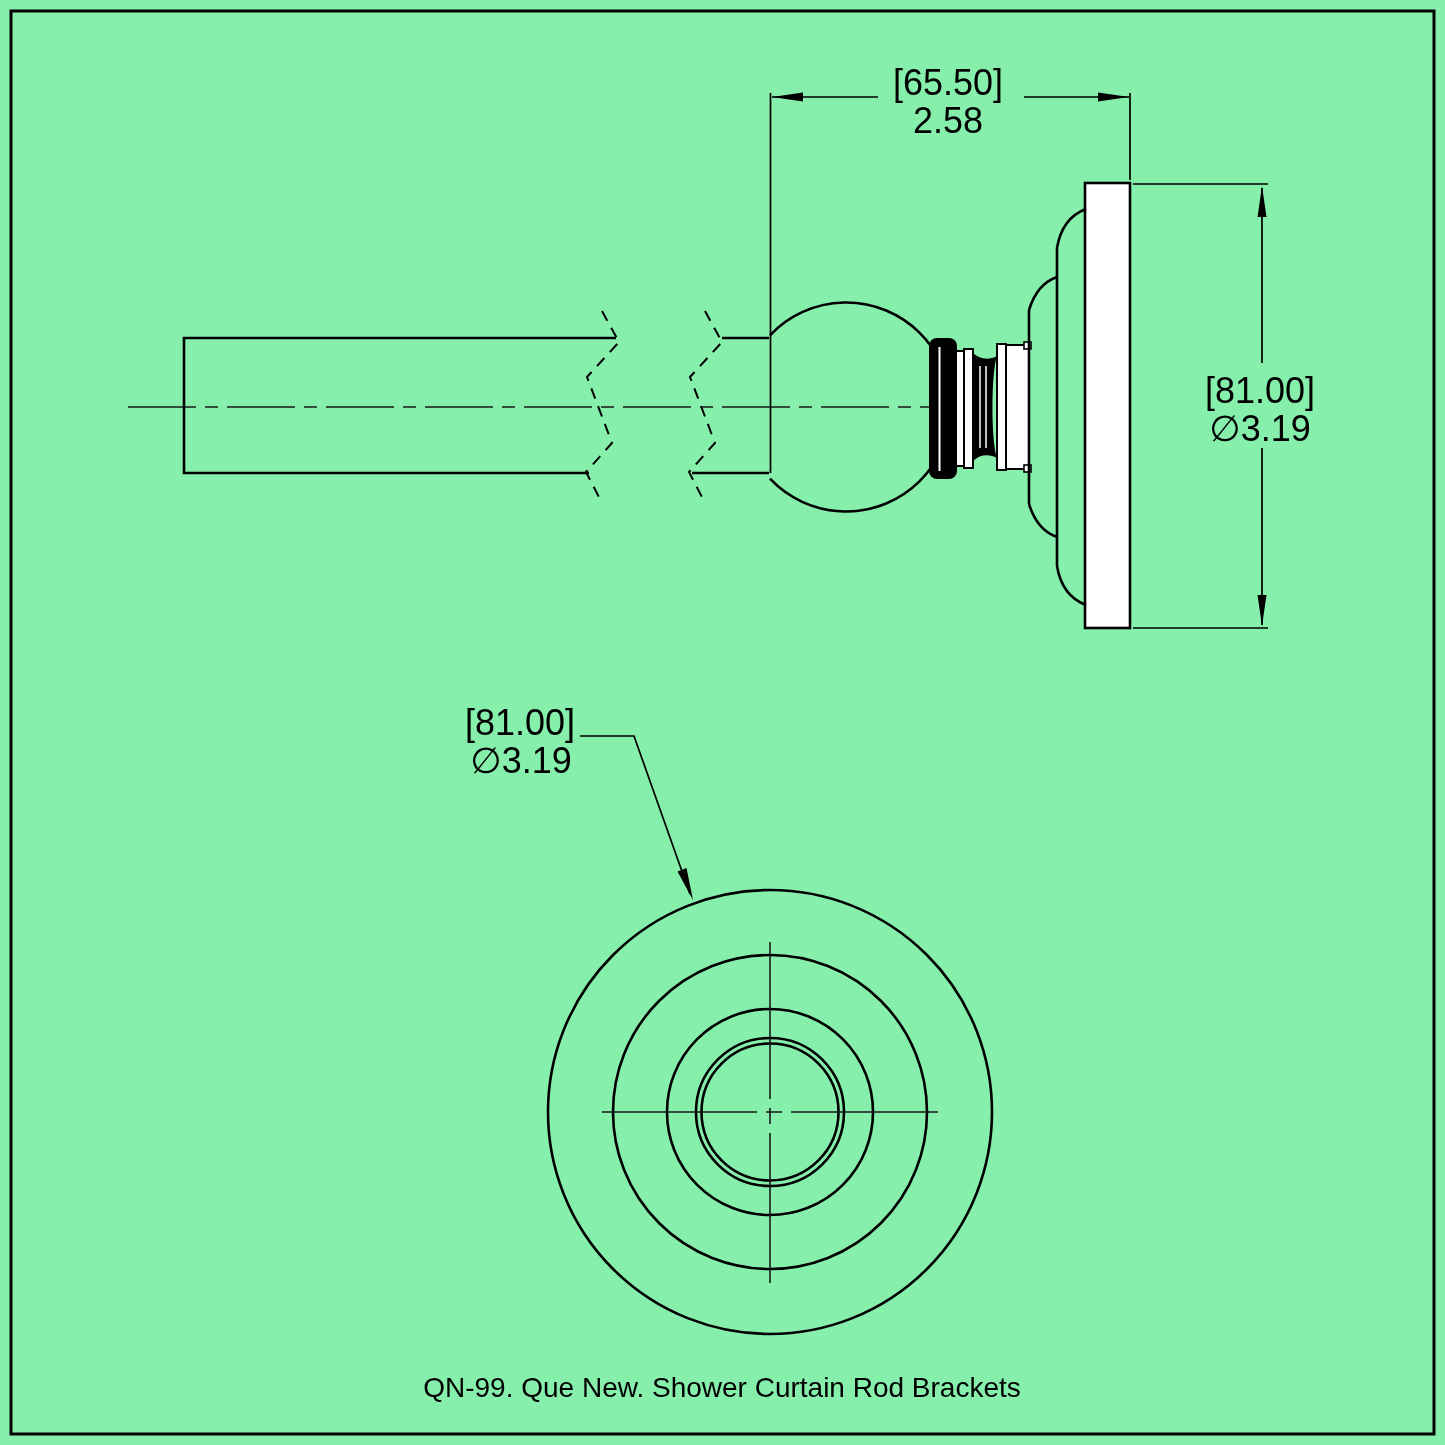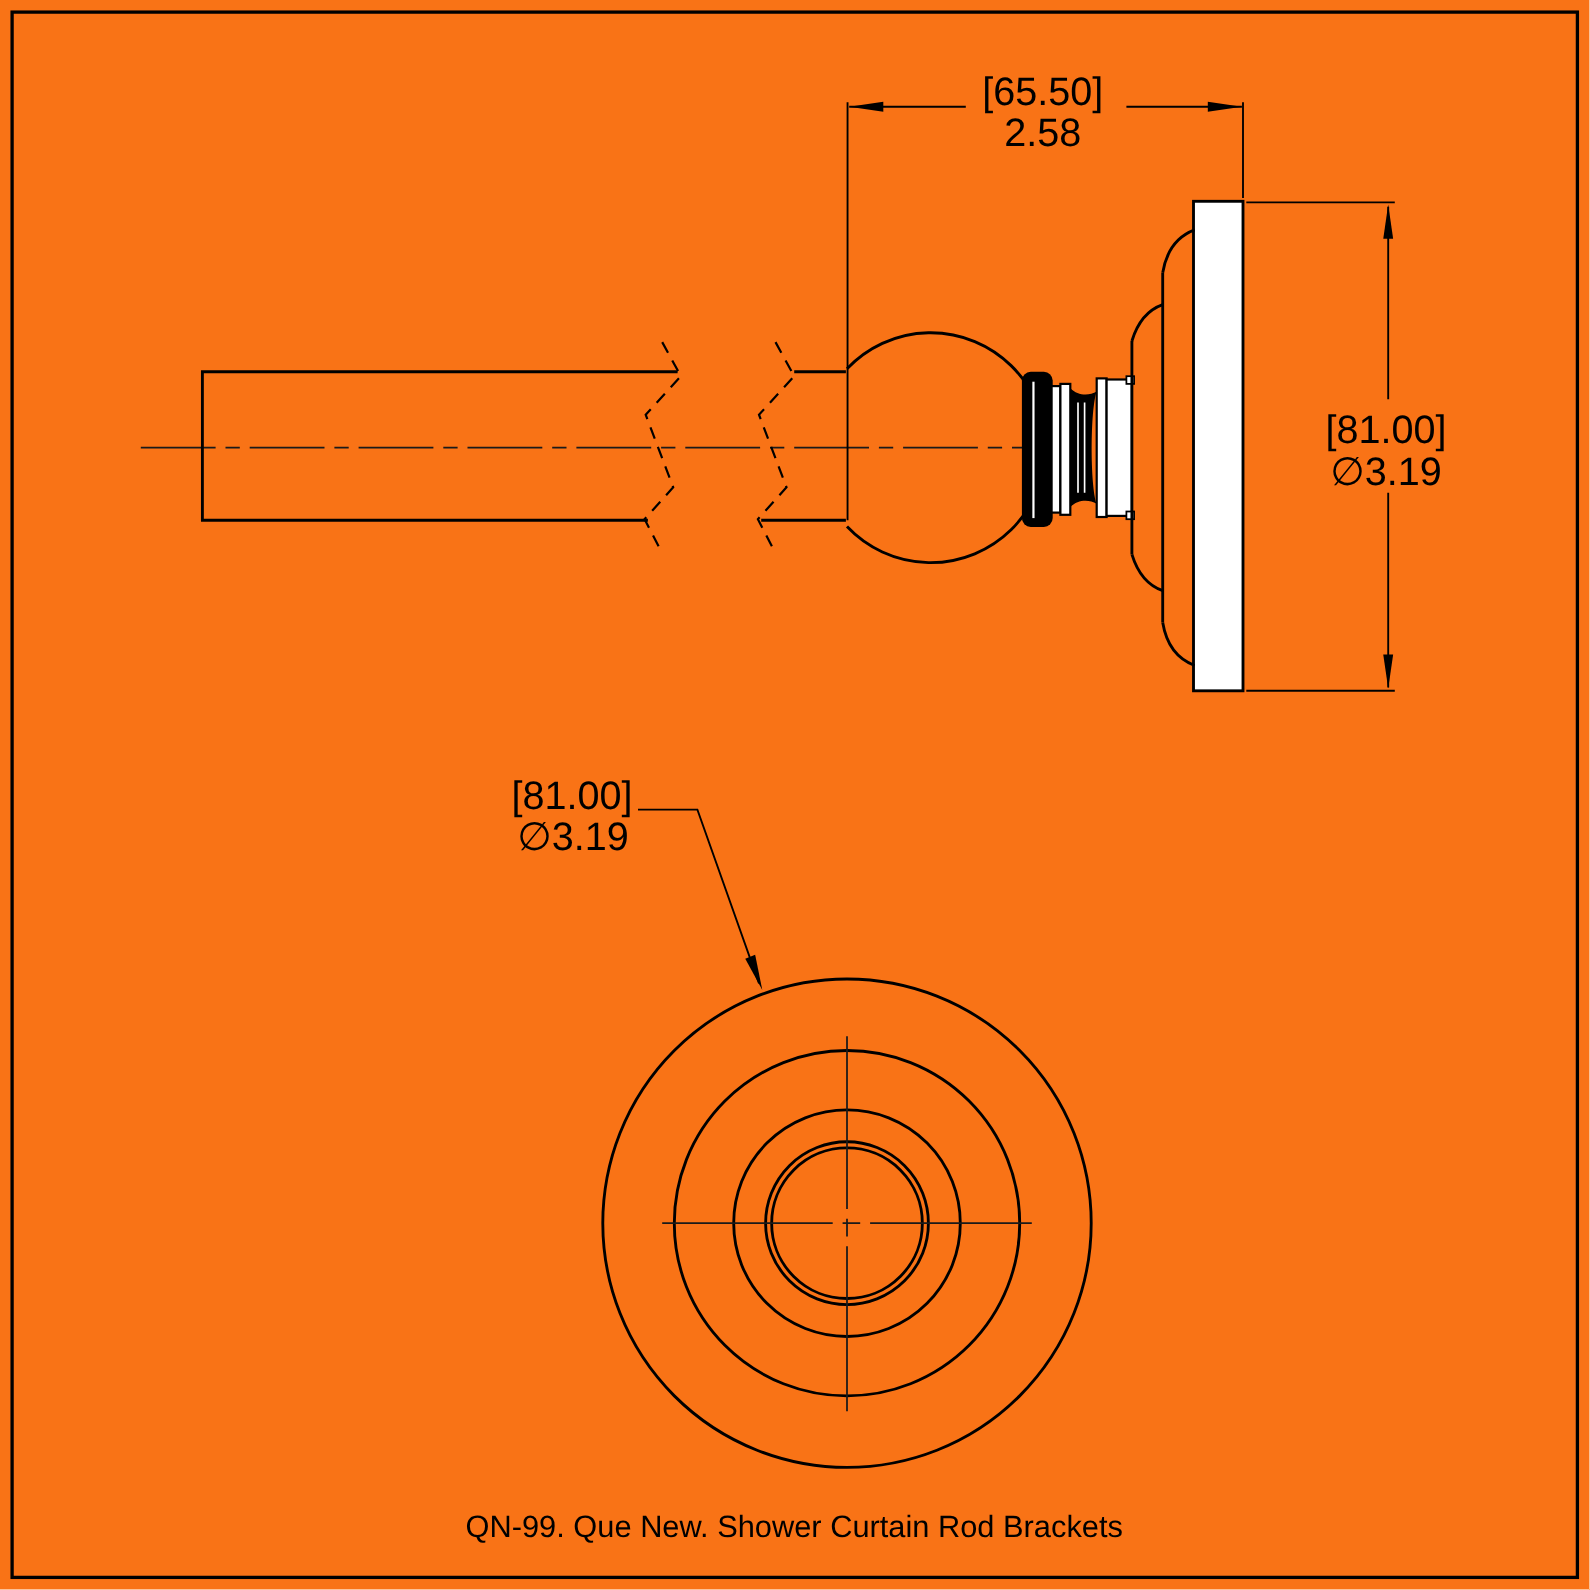--- a/index.html
+++ b/index.html
@@ -4,21 +4,21 @@
 <style>
   html, body {
     margin: 0;
     padding: 0;
     background: #ffffff;
   }
   .stage {
     position: relative;
     width: 1445px;
     height: 1445px;
-    background: #f97316;
+    background: #86efac;
     font-family: "Liberation Sans", sans-serif;
   }
   svg {
     display: block;
     width: 1445px;
     height: 1445px;
   }
   .objline  { stroke: #000000; stroke-width: 2.6; fill: none; stroke-linecap: butt; }
   .thinline { stroke: #000000; stroke-width: 1.7; fill: none; }
   .cline    { stroke: #1a1a1a; stroke-width: 1.6; fill: none; }

